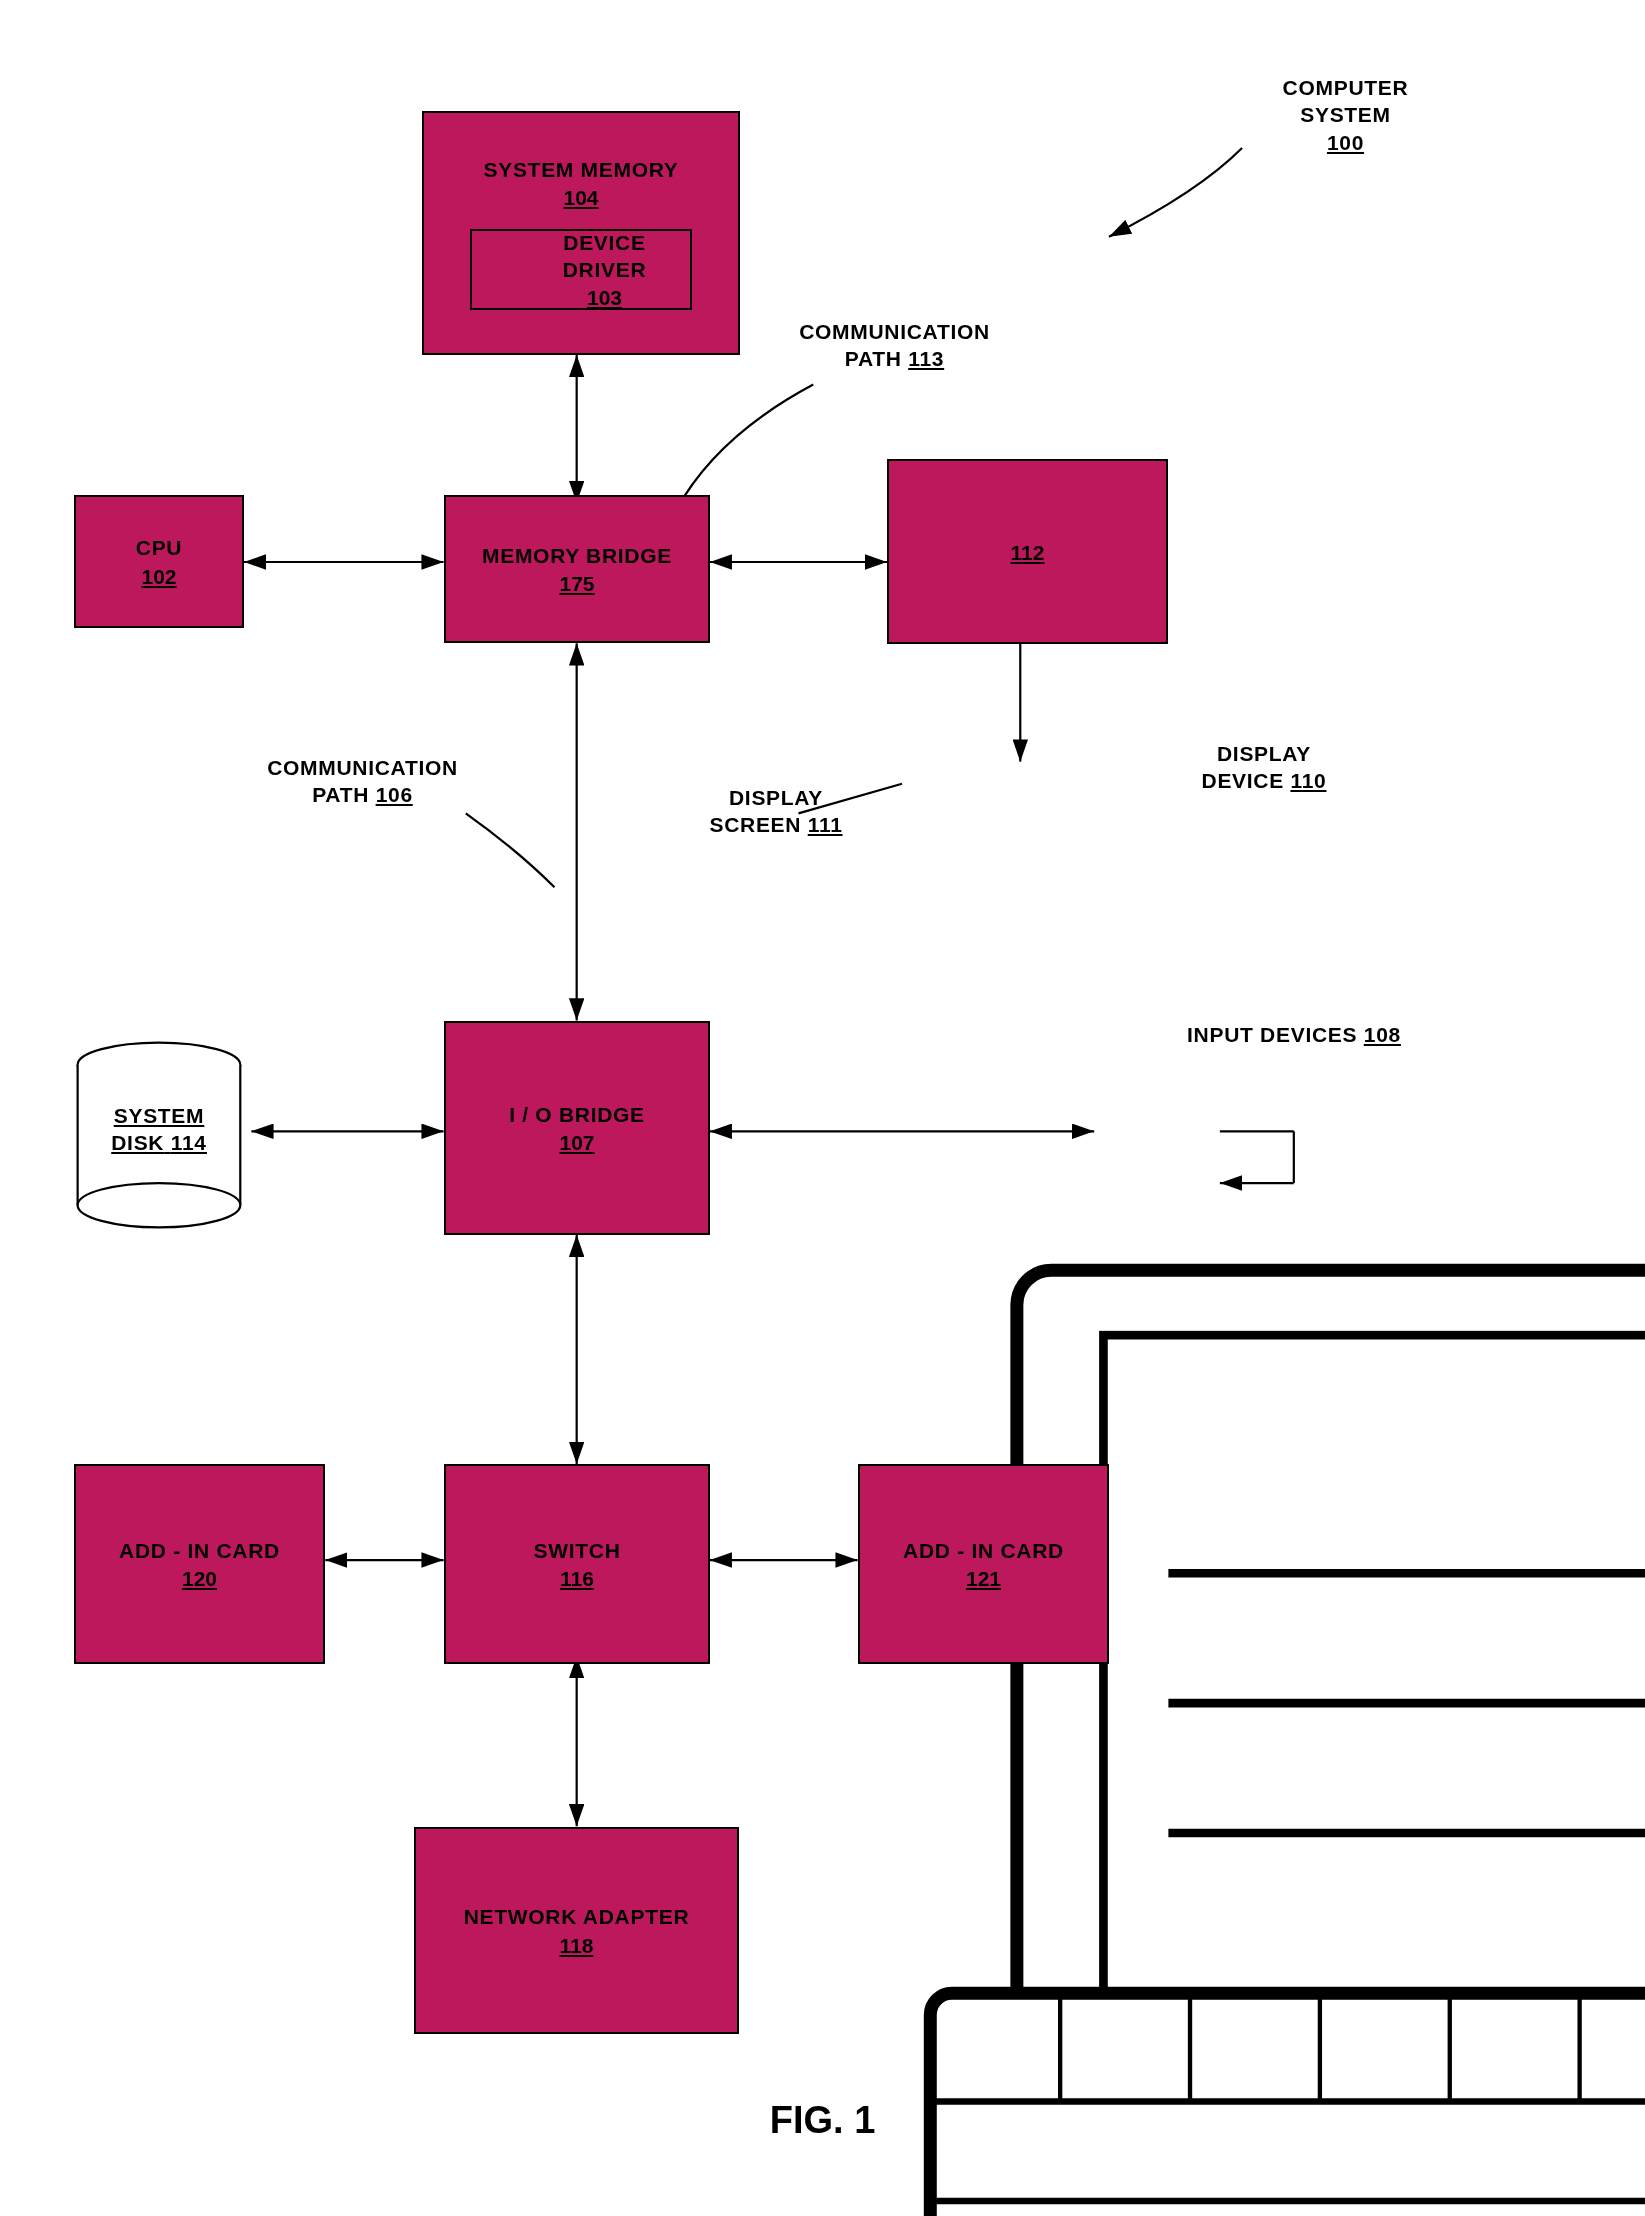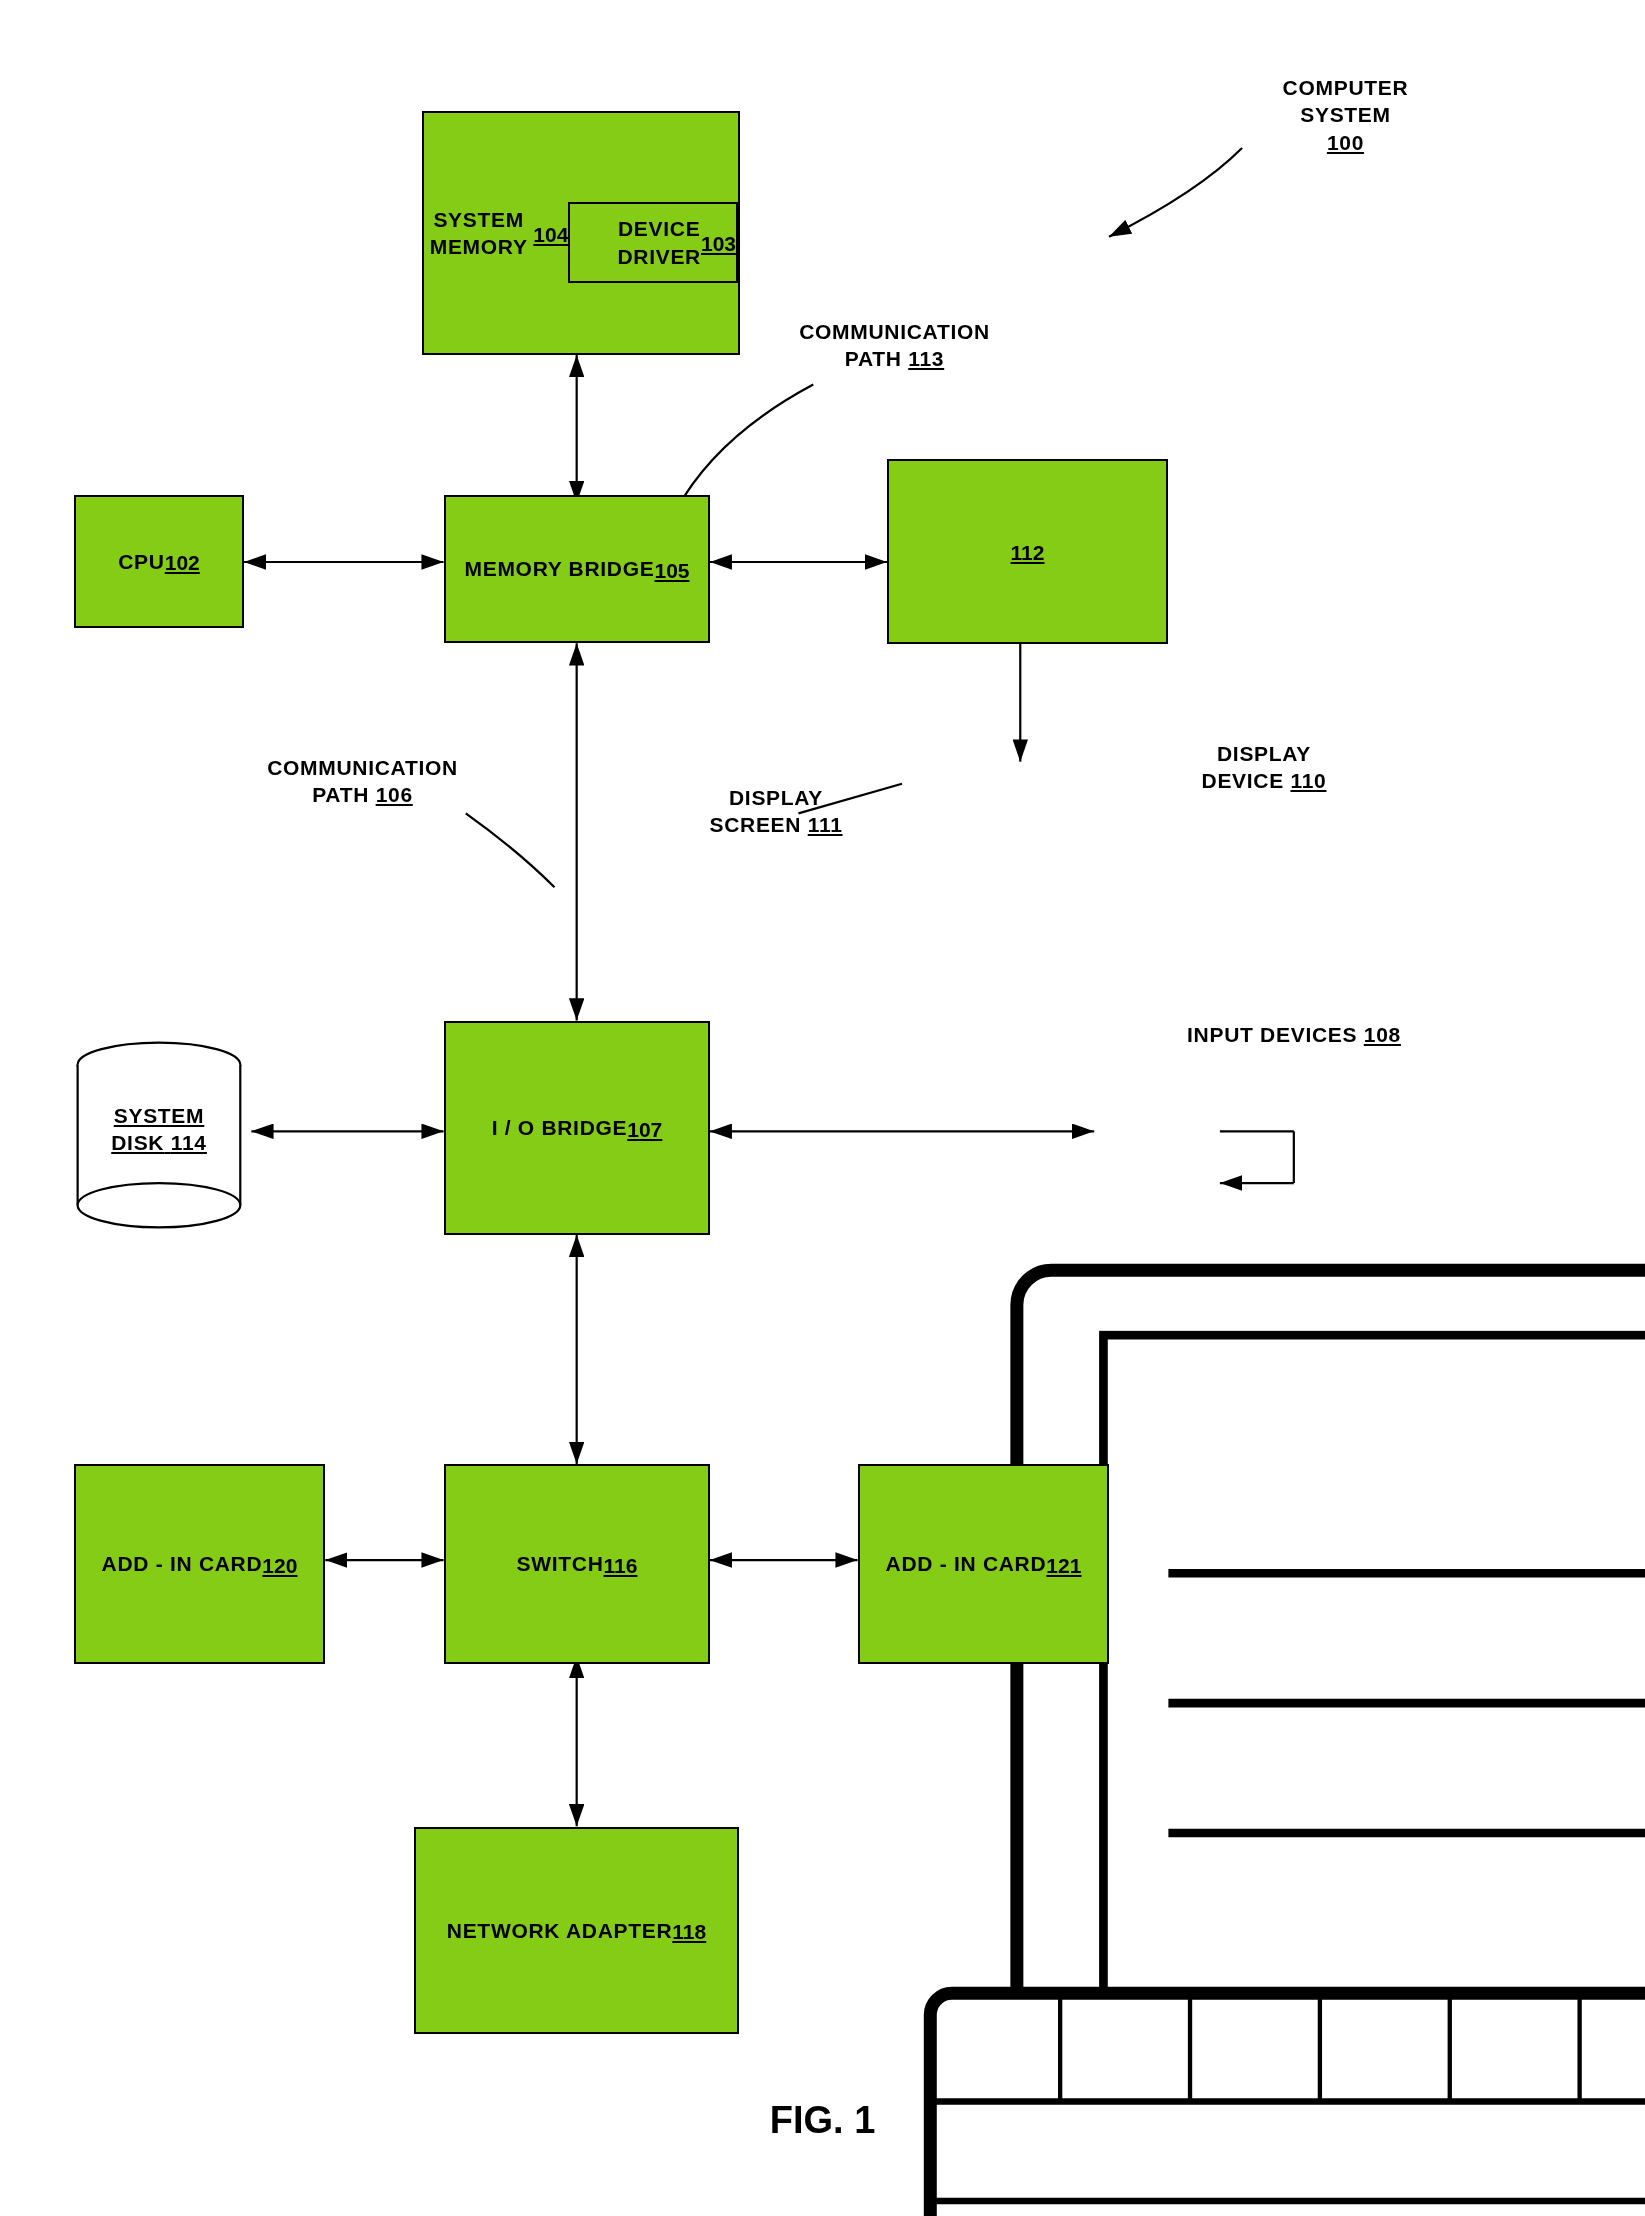--- a/index.html
+++ b/index.html
@@ -19,22 +19,23 @@
     }
     svg {
       position: absolute;
       top: 0; left: 0;
       width: 1645px;
       height: 2216px;
     }
     .box {
       position: absolute;
       border: 2.2px solid #000;
-      background: #84cc16;
+      background: #be185d;
       display: flex;
+      flex-direction: column;
       align-items: center;
       justify-content: center;
       text-align: center;
     }
     .label-text {
       font-family: Arial, sans-serif;
       font-size: 21px;
       font-weight: bold;
       letter-spacing: 0.7px;
       line-height: 1.3;
@@ -139,21 +140,21 @@
   </div>
 
   <div class="box" style="top:495px; left:74px; width:170px; height:133px;">
     <span class="label-text">CPU</span>
     <span class="ref-num">102</span>
   </div>
 
   <div class="box" style="top:495px; left:444px; width:266px; height:148px;">
     <span class="label-text">MEMORY
 BRIDGE</span>
-    <span class="ref-num">105</span>
+    <span class="ref-num">175</span>
   </div>
 
   <div class="float-label" style="top:318px; left:776px; width:237px;">
     <span class="label-text">COMMUNICATION<br>PATH</span>
     <span class="ref-num">113</span>
   </div>
 
   <div class="box" style="top:459px; left:887px; width:281px; height:185px;">
     <span class="ref-num">112</span>
   </div>

